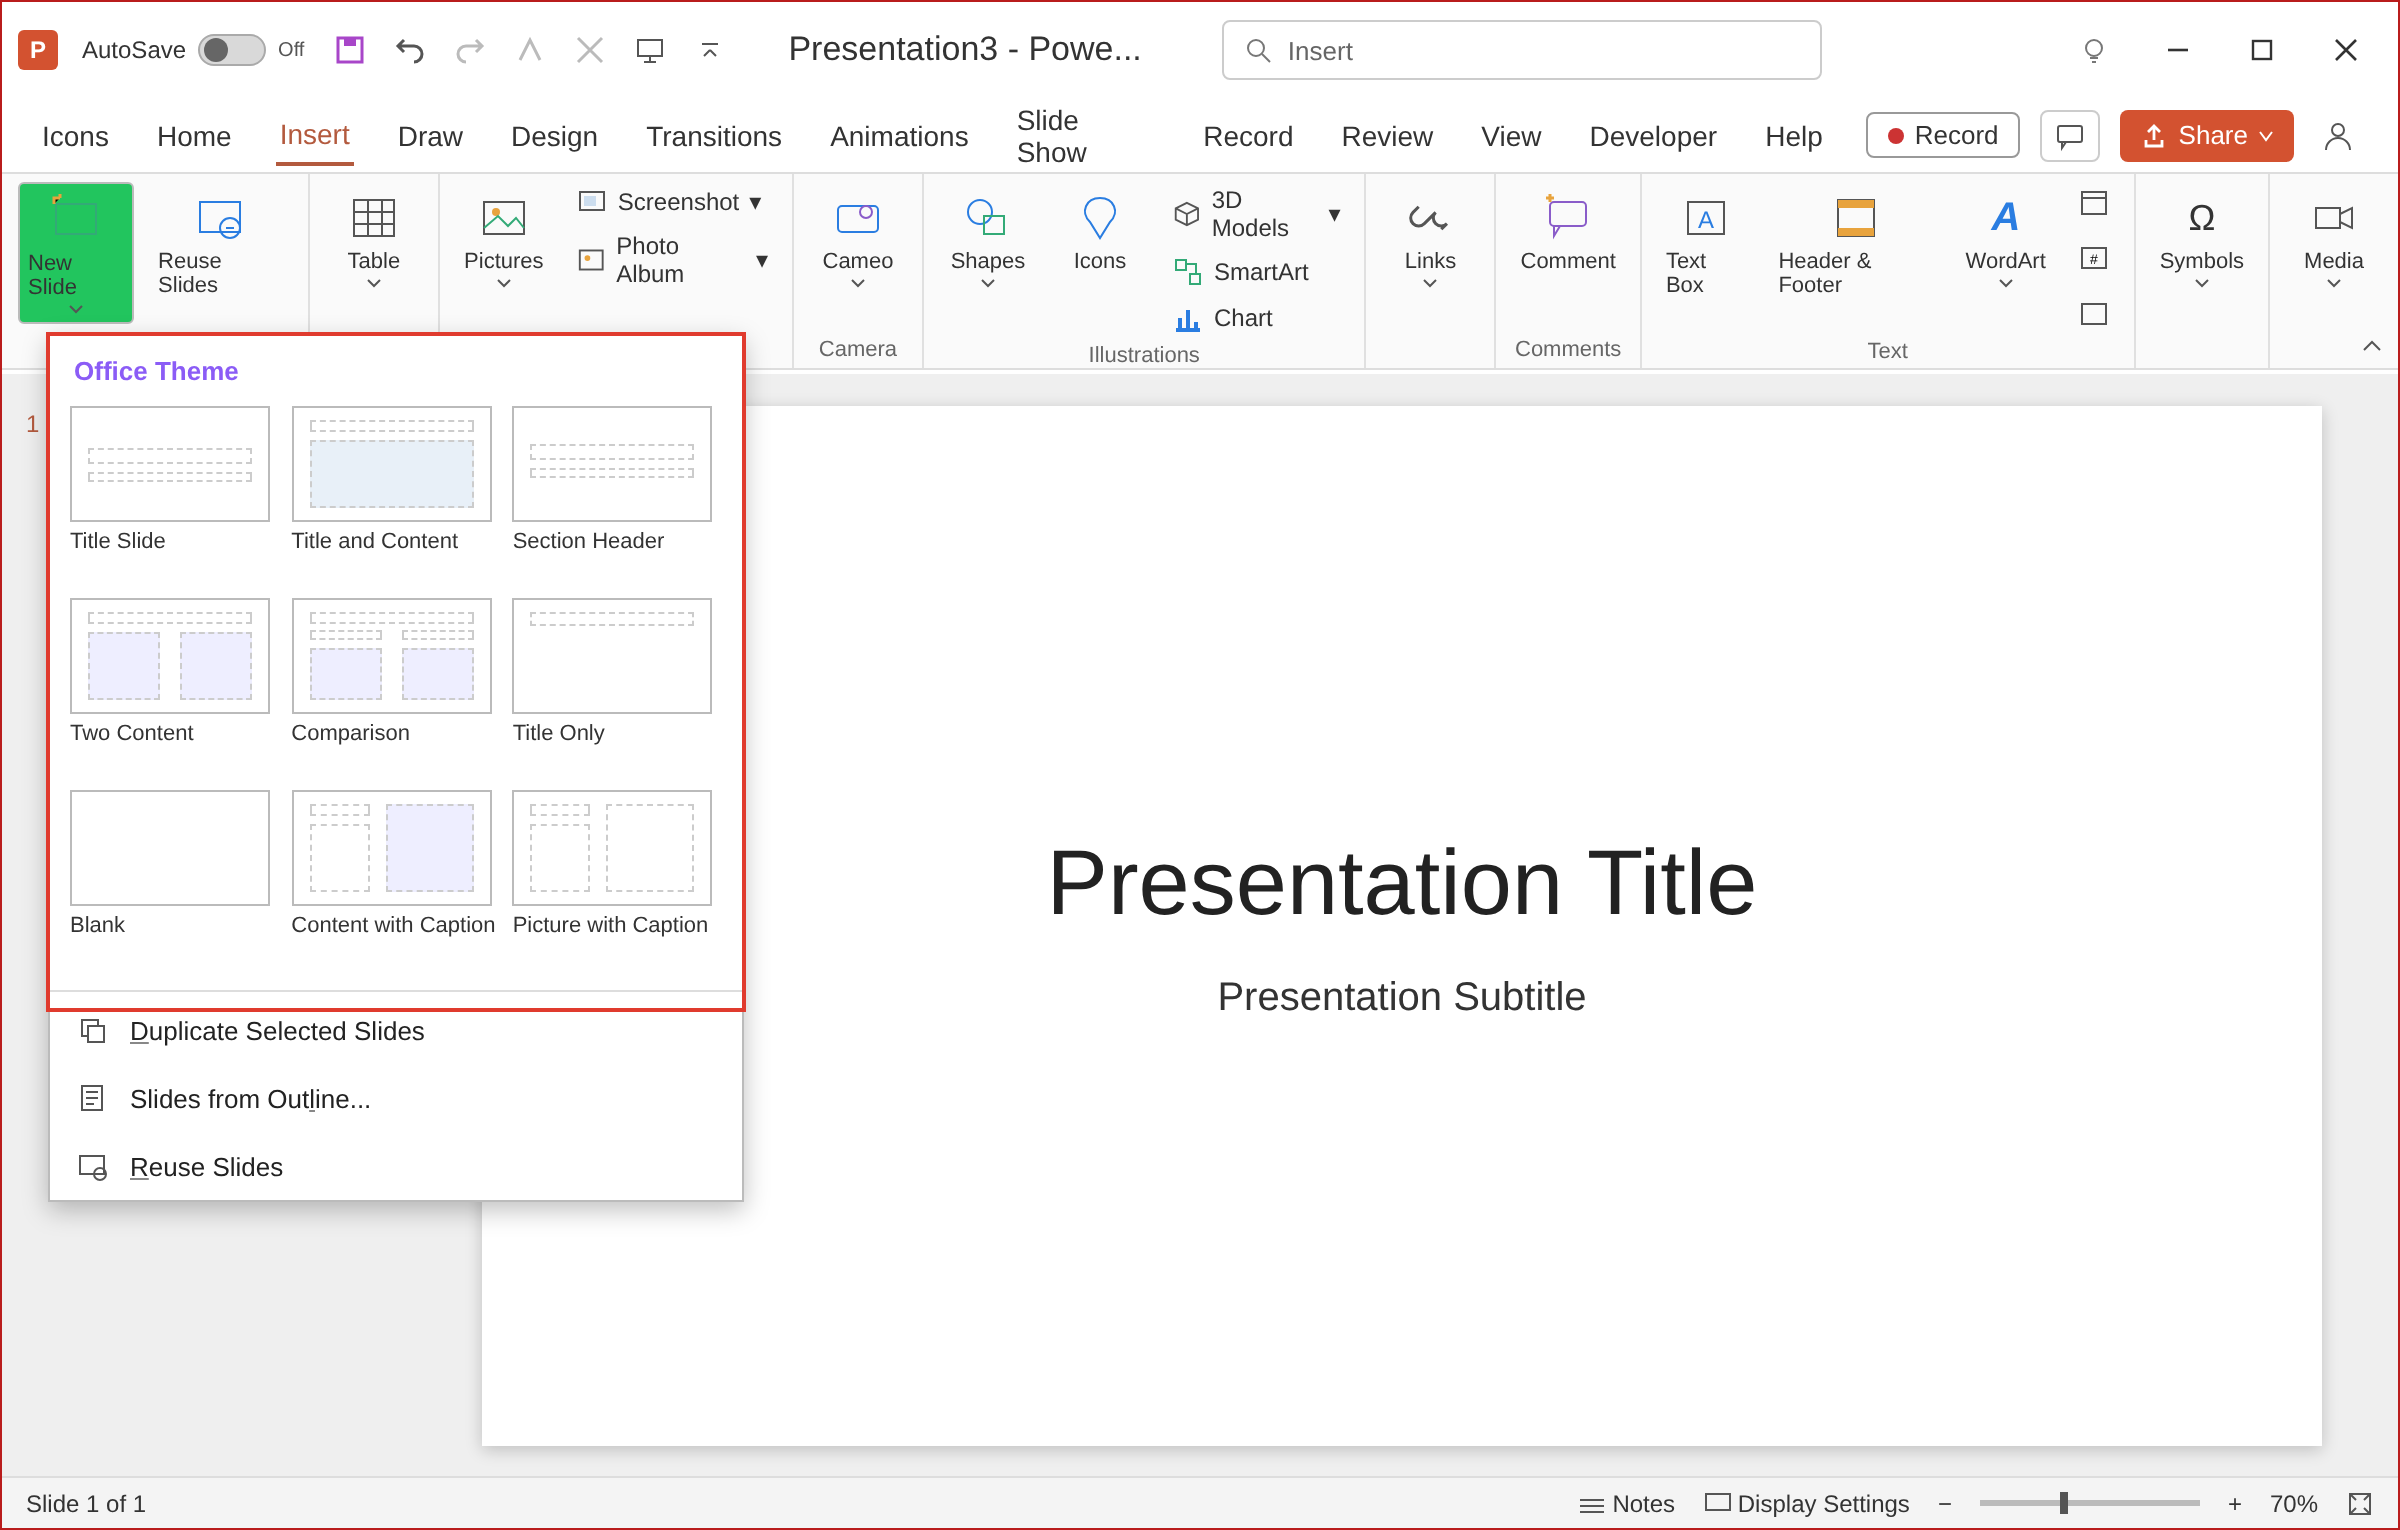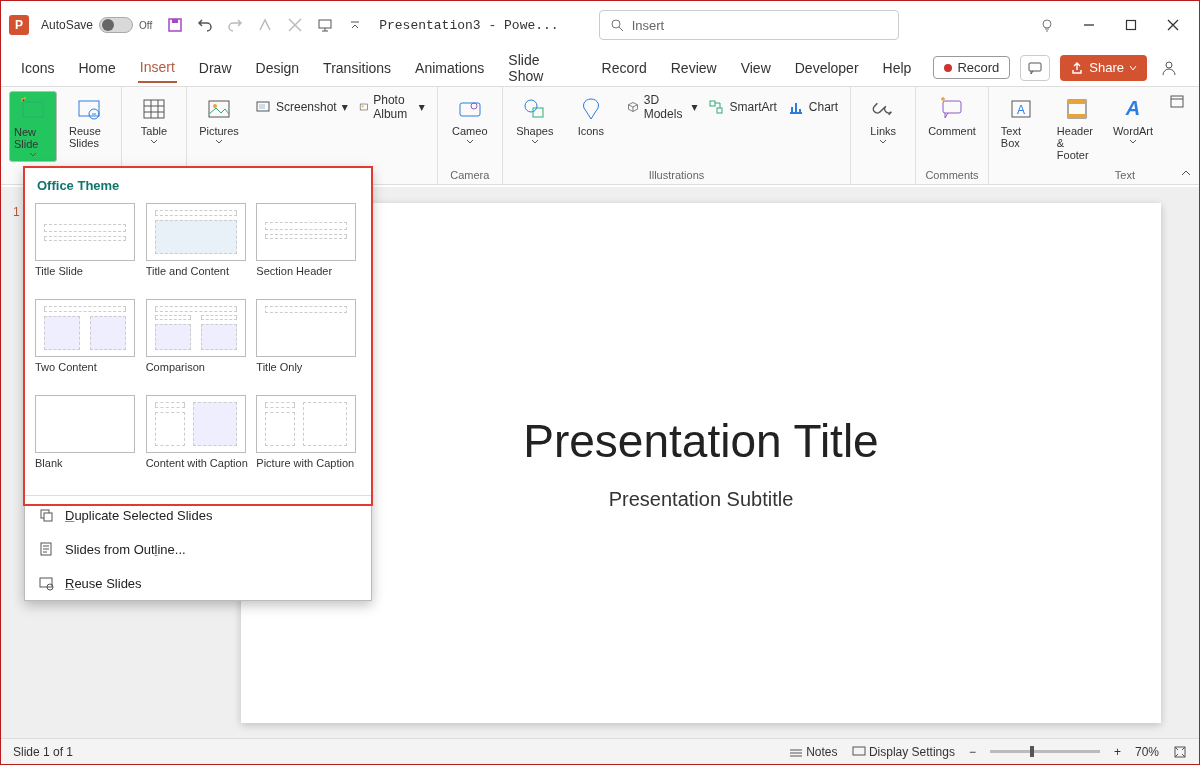--- a/index.html
+++ b/index.html
@@ -7,21 +7,21 @@
 
 
 .titlebar { height: 48px; display: flex; align-items: center; padding: 0 8px; background: #fff; }
 .app-icon { width: 20px; height: 20px; background: #d35230; border-radius: 3px; display:flex; align-items:center; justify-content:center; color:#fff; font-weight:bold; font-size:12px; margin-right: 12px; }
 .autosave { display:flex; align-items:center; gap:6px; font-size:12px; color:#333; }
 .toggle { width:34px; height:16px; border-radius:8px; background:#d9d9d9; position:relative; border:1px solid #aaa; }
 .toggle::after { content:""; position:absolute; left:2px; top:1px; width:12px; height:12px; background:#666; border-radius:50%; }
 .toggle-label { font-size:10px; color:#555; }
 .qat { display:flex; gap:12px; margin-left:14px; align-items:center; }
 .qat-btn { width:18px; height:18px; color:#666; display:flex; align-items:center; justify-content:center; }
-.title-text { margin-left: 15px; font-size:13px; color:#333;font-family:Liberation Mono, monospace; }
+.title-text { margin-left: 30px; font-size:17px; color:#333; }
 .searchbox { margin-left: 40px; width: 300px; height:30px; border:1px solid #ccc; border-radius:4px; display:flex; align-items:center; padding:0 10px; gap:8px; color:#666; font-size:13px; }
 .title-right { margin-left:auto; display:flex; gap:18px; align-items:center; padding-right:6px; }
 .win-btn { width:24px; height:24px; display:flex; align-items:center; justify-content:center; color:#333; }
 
 
 .tabs { display:flex; align-items:center; height:38px; padding:0 18px; border-bottom:1px solid #ddd; gap:20px; font-size:14px; color:#333; }
 .tab { padding:6px 2px; cursor:pointer; }
 .tab.active { color:#b35a3e; border-bottom:2px solid #b35a3e; font-weight:500; }
 .tabs-right { margin-left:auto; display:flex; gap:10px; align-items:center; }
 .record-btn { border:1px solid #999; border-radius:4px; padding:3px 10px; font-size:13px; display:flex; align-items:center; gap:5px; }
@@ -31,36 +31,36 @@
 .share-btn { background:#d35230; color:#fff; border-radius:4px; padding:0 10px; gap:5px; font-size:13px; }
 
 
 .ribbon { height:98px; background:#fafafa; border-bottom:1px solid #ddd; display:flex; position:relative; }
 .ribbon-group { border-right:1px solid #e0e0e0; padding:4px 8px 0 8px; display:flex; flex-direction:column; align-items:center; }
 .ribbon-group-label { font-size:11px; color:#666; margin-top:auto; padding:3px 0; }
 .ribbon-items { display:flex; gap:8px; align-items:flex-start; flex:1; }
 .ribbon-btn { display:flex; flex-direction:column; align-items:center; gap:2px; font-size:11px; color:#333; padding:4px; cursor:pointer; min-width:48px; }
 .ribbon-btn .ico { width:28px; height:28px; display:flex; align-items:center; justify-content:center; font-size:22px; }
 .ribbon-btn.active { background:#22c55e; border:1px solid #bbb; border-radius:3px; }
-.ribbon-small-stack { display:flex; flex-direction:row; gap:3px; font-size:12px; color:#333; justify-content:center; }
+.ribbon-small-stack { display:flex; flex-direction:column; gap:3px; font-size:12px; color:#333; justify-content:center; }
 .ribbon-small { display:flex; align-items:center; gap:5px; padding:2px 4px; cursor:pointer; }
 .ribbon-collapse { position:absolute; right:6px; bottom:4px; color:#666; }
 
 
 .workspace { position:absolute; top:186px; left:0; right:0; bottom:26px; background:#efefef; display:flex; }
 .slide-panel { flex:1; display:flex; align-items:center; justify-content:flex-start; padding:20px 20px 20px 240px; }
 .slide-canvas { width:920px; height:520px; background:#fff; box-shadow:0 2px 8px rgba(0,0,0,0.2); display:flex; flex-direction:column; align-items:center; justify-content:center; gap:20px; }
 .slide-title { font-size:46px; color:#222; }
 .slide-sub { font-size:20px; color:#333; }
 .thumb-number { position:absolute; left:12px; top:204px; font-size:12px; color:#b35a3e; }
 
 
 .dropdown { position:absolute; left:23px; top:166px; width:348px; background:#fff; border:1px solid #bbb; box-shadow:0 4px 12px rgba(0,0,0,0.25); z-index:20; }
 .dropdown-highlight { position:absolute; left:22px; top:165px; width:350px; height:340px; border:2px solid #e03b2e; z-index:21; pointer-events:none; }
-.dd-header { font-weight:600; font-size:13px; padding:10px 12px; color:#0f766e; }
+.dd-header { font-weight:600; font-size:13px; padding:10px 12px; color:#8b5cf6; }
 .layout-grid { display:grid; grid-template-columns:repeat(3,1fr); gap:8px 6px; padding:0 10px 10px 10px; }
 .layout-cell { display:flex; flex-direction:column; align-items:flex-start; gap:4px; cursor:pointer; }
 .layout-thumb { width:100px; height:58px; border:1px solid #bbb; background:#fff; position:relative; padding:6px; }
 .layout-thumb .lt-bar { position:absolute; left:8px; right:8px; border:1px dashed #ccc; }
 .layout-label { font-size:11px; color:#333; text-align:center; line-height:1.2; min-height:26px; }
 .dd-sep { border-top:1px solid #ddd; margin:2px 0; }
 .dd-action { display:flex; align-items:center; gap:10px; padding:8px 12px; font-size:13px; color:#222; cursor:pointer; }
 .dd-action .ai { width:18px; height:18px; display:flex; align-items:center; justify-content:center; color:#555; }
 .dd-action .ul { text-decoration:underline; text-decoration-color:#888; }
 

